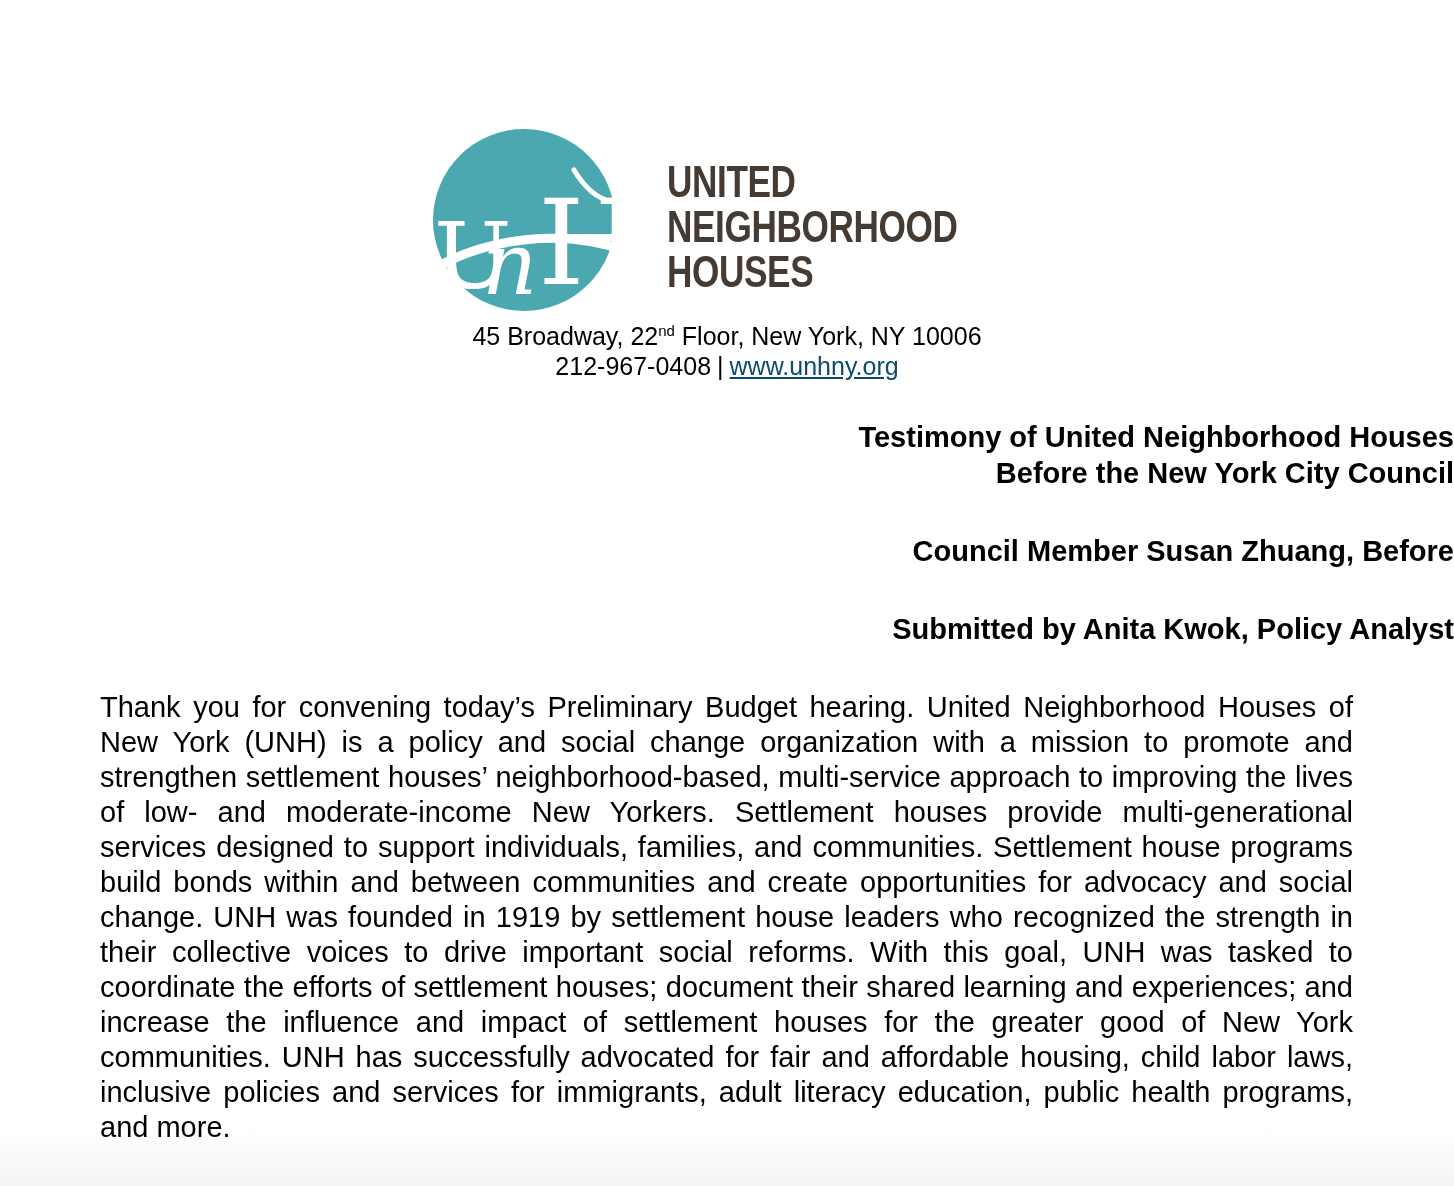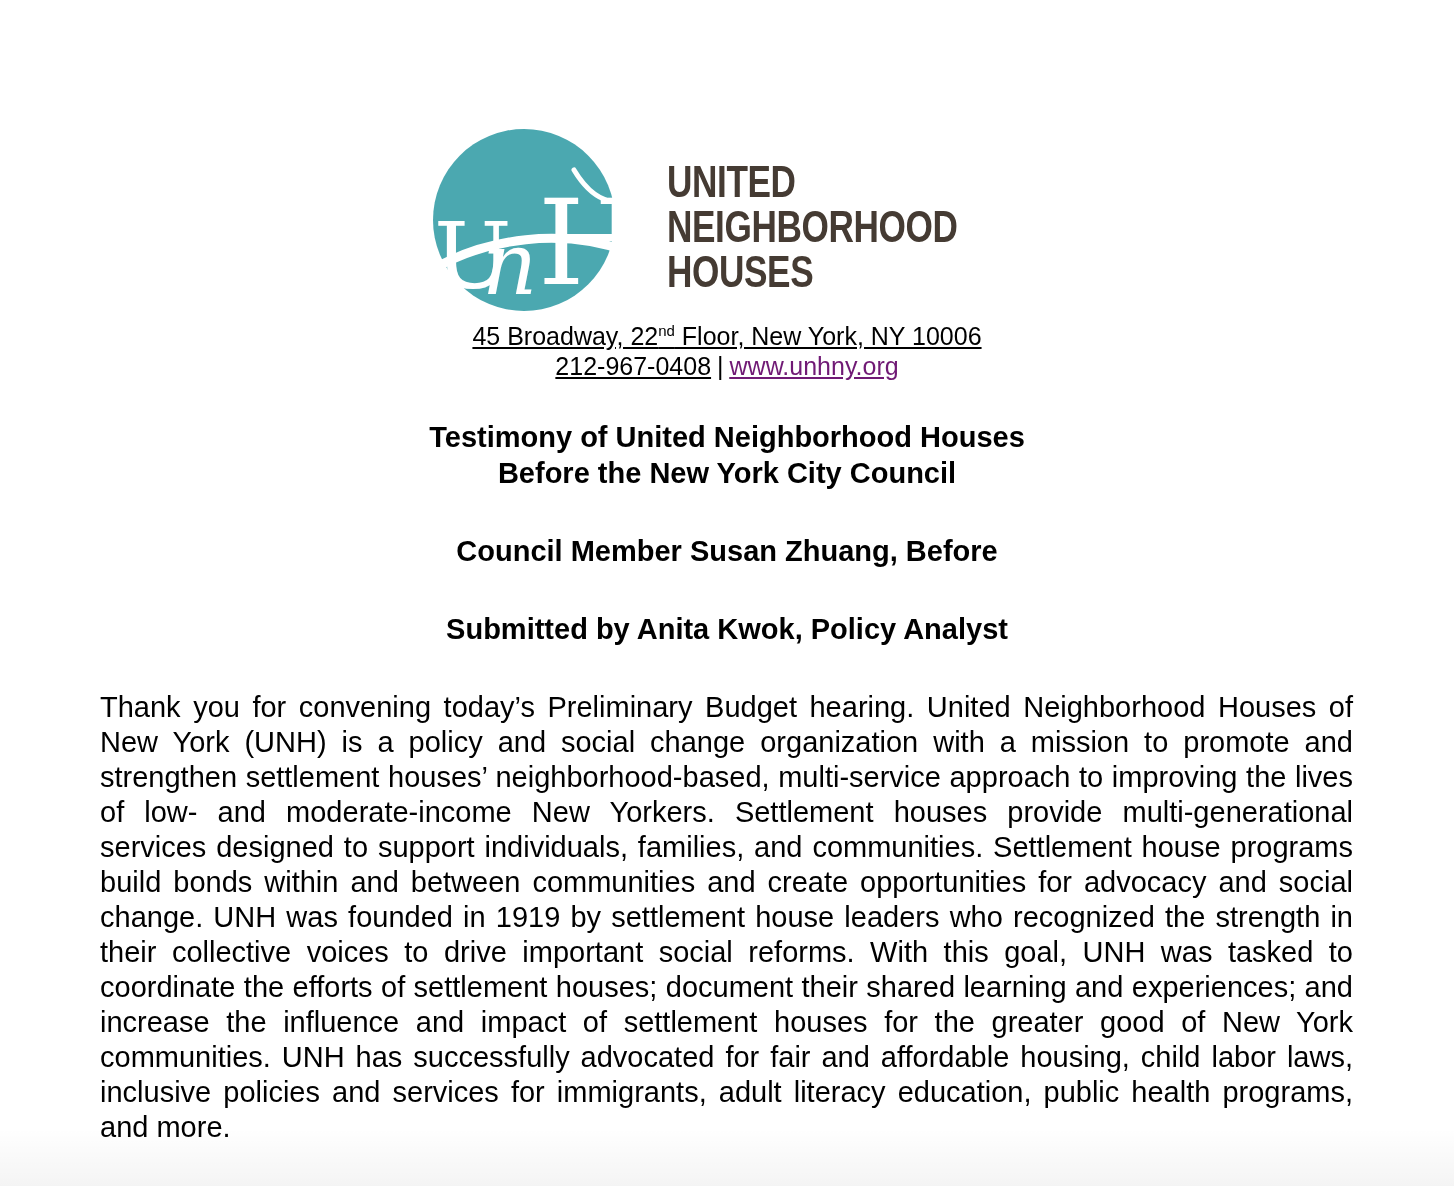--- a/index.html
+++ b/index.html
@@ -38,31 +38,31 @@
     font-size: 44px;
     line-height: 45px;
     letter-spacing: -0.5px;
     color: #453B33;
     transform: scaleX(0.80);
     transform-origin: left center;
     white-space: nowrap;
     padding-top: 12px;
   }
 
-  .contact { margin-top: 8px; font-size: 25px; line-height: 30px; color: #000; text-decoration: underline; }
+  .contact { margin-top: 8px; font-size: 25px; line-height: 30px; color: #000; }
   .contact sup { font-size: 15px; vertical-align: super; line-height: 0; }
   .contact .sep { margin: 0 6px; }
   .contact a {
-    color: #701a75;
+    color: #0c4a6e;
     text-decoration: underline;
     cursor: pointer;
   }
 
   
-  .headings { margin-top: 38px; text-align: center; }
+  .headings { margin-top: 38px; text-align: right; }
   .h-block {
     font-weight: 700;
     font-size: 29px;
     line-height: 36px;
     margin-bottom: 42px;
     color: #000;
   }
   .h-block:last-child { margin-bottom: 12px; }
 
   

